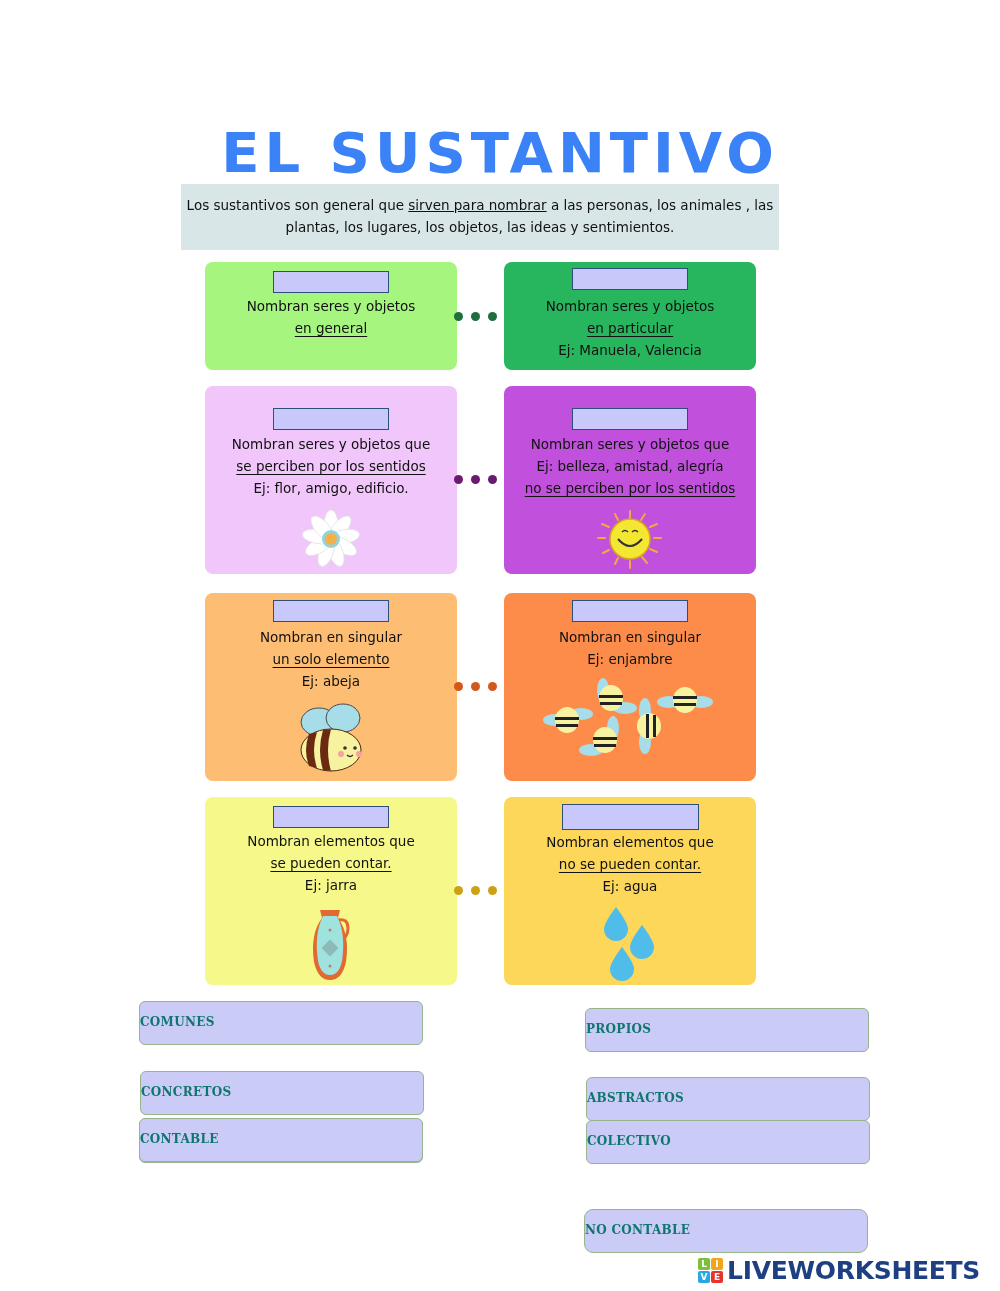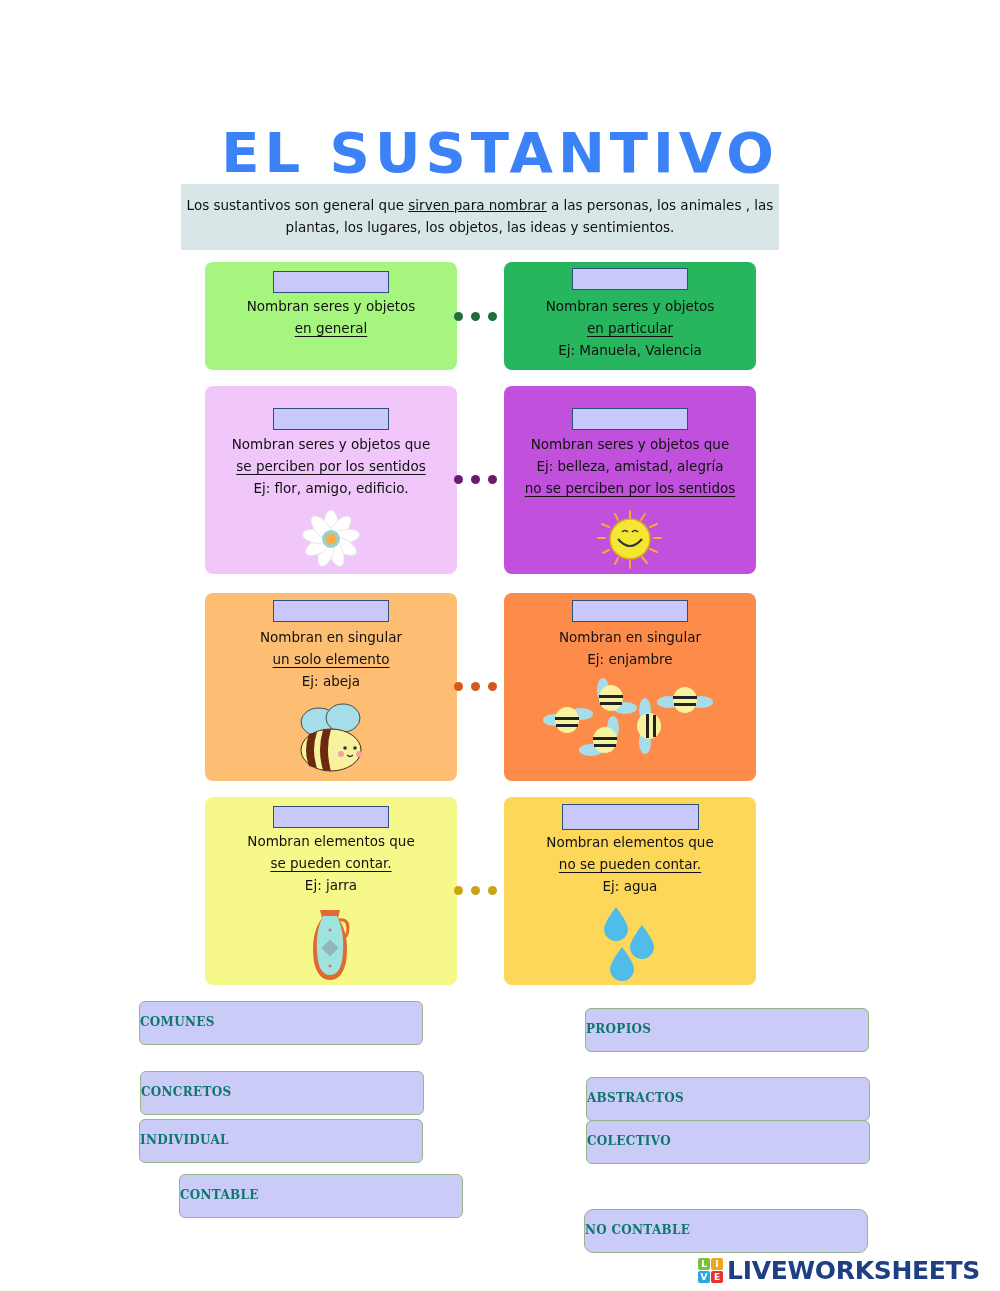--- a/index.html
+++ b/index.html
@@ -205,21 +205,21 @@
     <svg class="illus" width="60" height="76" viewBox="0 0 60 76" style="margin-top:8px;">
       <path d="M16 2 Q4 18 4 24 a12 12 0 0 0 24 0 Q28 18 16 2 Z" fill="#4fbce9"></path>
       <path d="M42 20 Q30 36 30 42 a12 12 0 0 0 24 0 Q54 36 42 20 Z" fill="#4fbce9"></path>
       <path d="M22 42 Q10 58 10 64 a12 12 0 0 0 24 0 Q34 58 22 42 Z" fill="#4fbce9"></path>
     </svg>
   </div>
 
   <div class="tile" style="left:139px;top:1001px;">COMUNES</div>
   <div class="tile" style="left:140px;top:1059px;margin-top:12px;">CONCRETOS</div>
   <div class="tile" style="left:139px;top:1119px;">INDIVIDUAL</div>
-  <div class="tile" style="left:139px;top:1174px;margin-left:40px;">CONTABLE</div>
+  <div class="tile" style="left:139px;top:1118px;">CONTABLE</div>
 
   <div class="tile" style="left:585px;top:1008px;">PROPIOS</div>
   <div class="tile" style="left:586px;top:1066px;margin-top:11px;">ABSTRACTOS</div>
   <div class="tile" style="left:586px;top:1120px;">COLECTIVO</div>
   <div class="tile" style="left:584px;top:1209px;border-radius:9px;">NO CONTABLE</div>
 
   <div class="logo">
     <div class="grid">
       <span style="background:#7bbf3a">L</span>
       <span style="background:#f2a51a">I</span>

